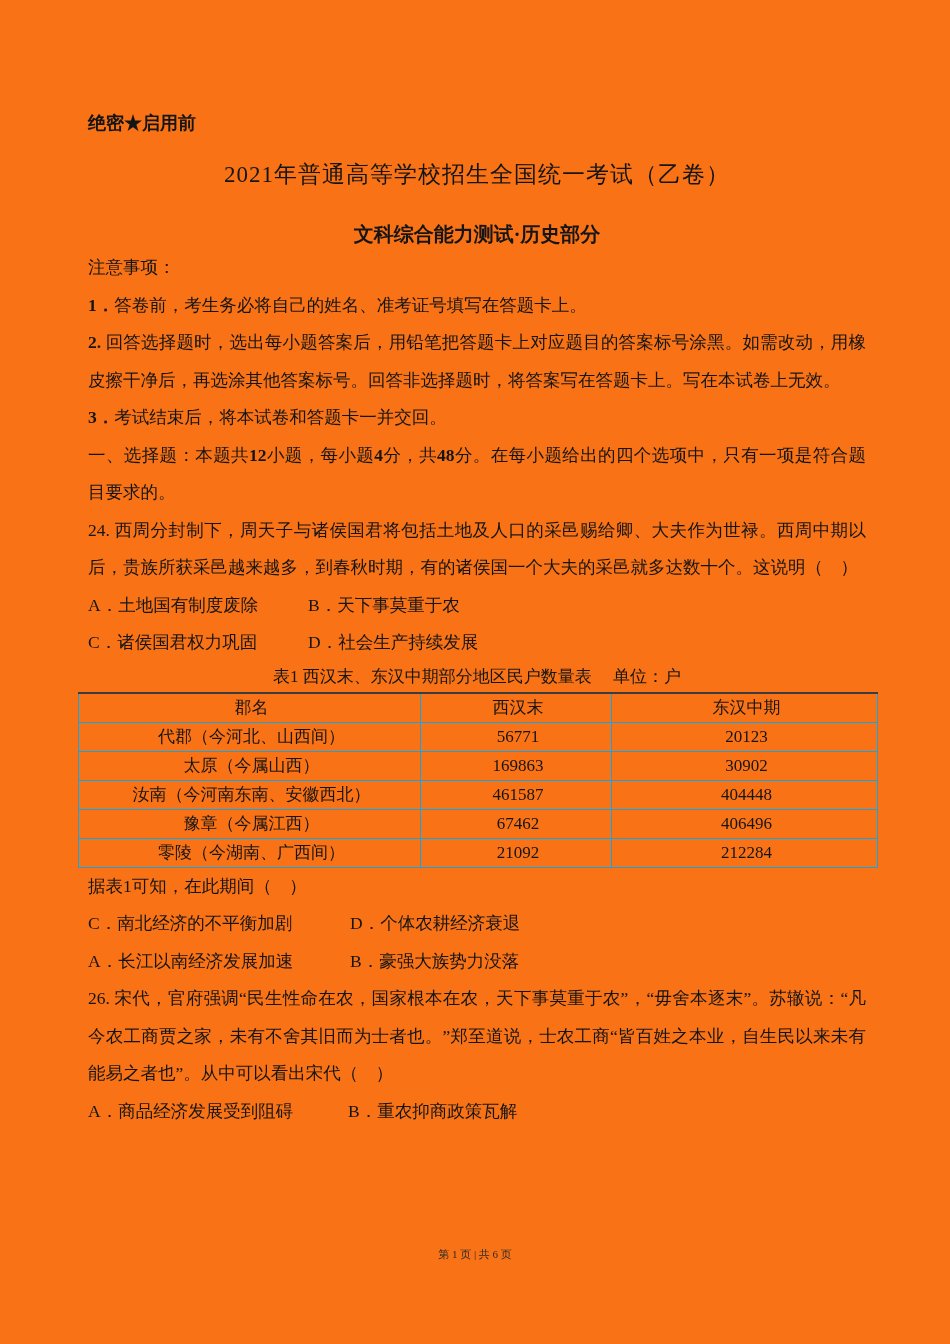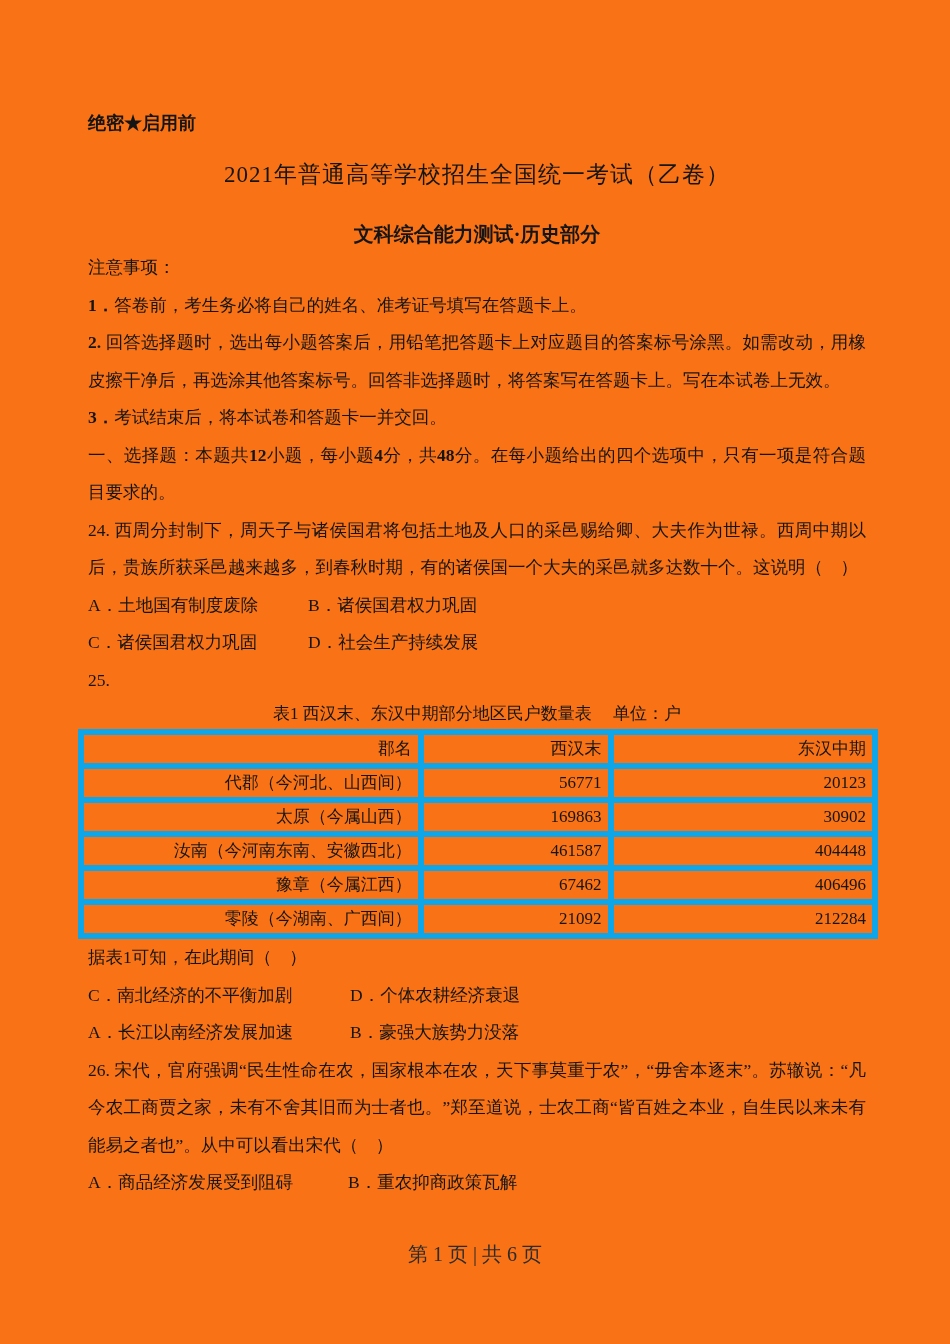--- a/index.html
+++ b/index.html
@@ -57,41 +57,41 @@
   }
 
   table.data {
     border-collapse: collapse;
     width: 800px;
     margin-left: -10px;
     table-layout: fixed;
     font-size: 17px;
   }
   table.data th, table.data td {
-    border: 6px solid #0ea5e9;
+    border: 1px solid #0ea5e9;
     font-weight: 400;
-    text-align: right;
+    text-align: center;
     padding: 0 6px 0 10px;
     height: 28px;
     line-height: 28px;
     white-space: nowrap;
     overflow: hidden;
   }
   table.data { border-top: 2px solid #3c3c3c; }
   col.c1 { width: 42.8%; }
   col.c2 { width: 23.9%; }
   col.c3 { width: 33.3%; }
 
   .footer {
     position: absolute;
     top: 1244px;
     left: 0;
     width: 100%;
     text-align: center;
-    font-size: 20px;
+    font-size: 11px;
     color: #2b2b2b;
     line-height: 20px;
   }
 </style>
 </head>
 <body>
 
 <div class="page">
   <div class="content">
 
@@ -104,28 +104,27 @@
 
     <p class="para"><b>1．</b><span>答卷前，考生务必将自己的姓名、准考证号填写在答题卡上。</span></p>
     <p class="para"><b>2. </b><span>回答选择题时，选出每小题答案后，用铅笔把答题卡上对应题目的答案标号涂黑。如需改动，用橡皮擦干净后，再选涂其他答案标号。回答非选择题时，将答案写在答题卡上。写在本试卷上无效。</span></p>
     <p class="para"><b>3．</b><span>考试结束后，将本试卷和答题卡一并交回。</span></p>
 
     <p class="para"><span>一、选择题：本题共</span><b>12</b><span>小题，每小题</span><b>4</b><span>分，共</span><b>48</b><span>分。在每小题给出的四个选项中，只有一项是符合题目要求的。</span></p>
 
     <p class="para">24. 西周分封制下，周天子与诸侯国君将包括土地及人口的采邑赐给卿、大夫作为世禄。西周中期以后，贵族所获采邑越来越多，到春秋时期，有的诸侯国一个大夫的采邑就多达数十个。这说明（　）</p>
     <div class="opt-row w220">
       <span class="first">A．土地国有制度废除</span>
-      <span>B．诸侯国君权力巩固</span>
+      <span>B．天下事莫重于农</span>
     </div>
     <div class="opt-row w220">
       <span class="first">C．诸侯国君权力巩固</span>
       <span>D．社会生产持续发展</span>
     </div>
 
-    <p class="para">25.</p>
     <p class="table-caption">表1 西汉末、东汉中期部分地区民户数量表　 单位：户</p>
 
     <table class="data">
       <colgroup>
           <col class="c1">
           <col class="c2">
           <col class="c3">
         </colgroup>
       <tbody>
           <tr>

